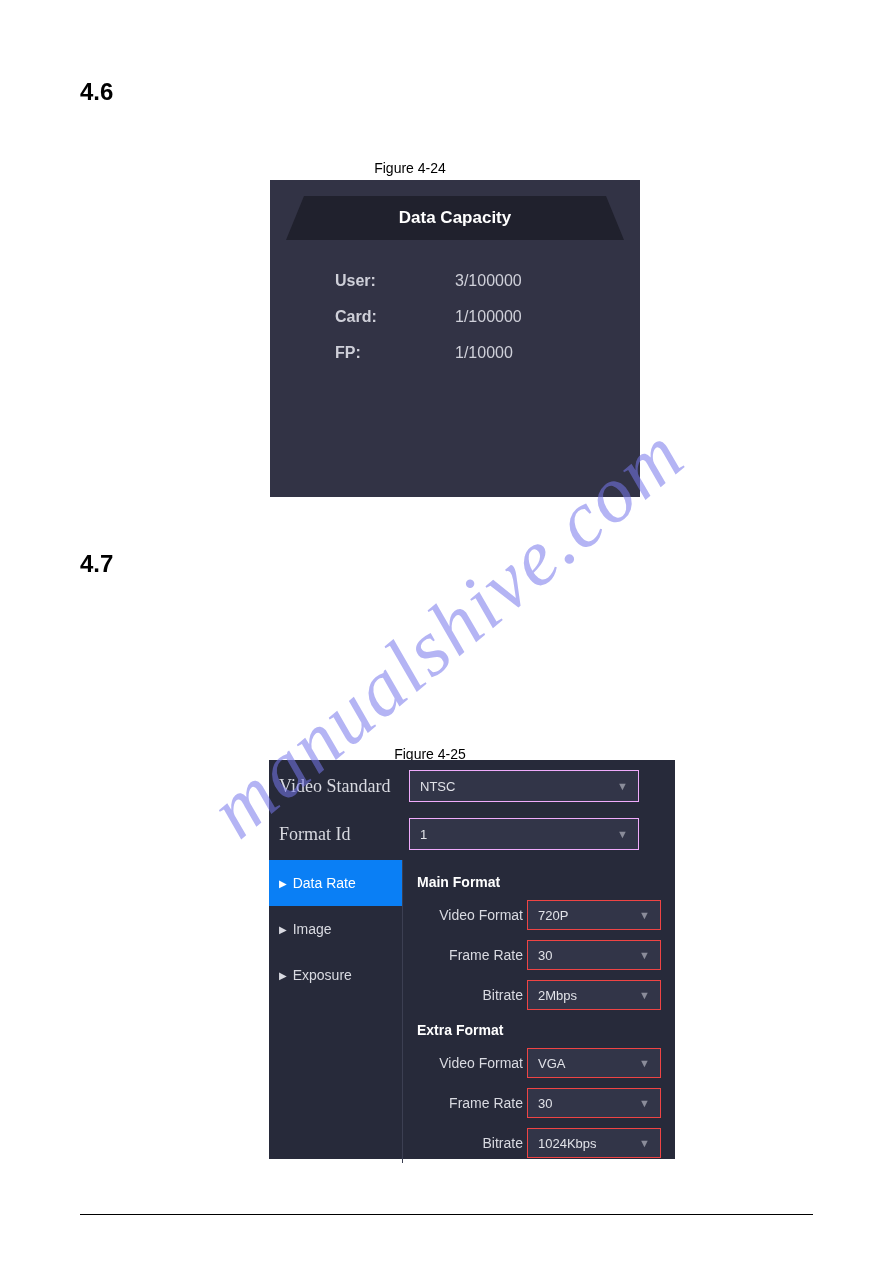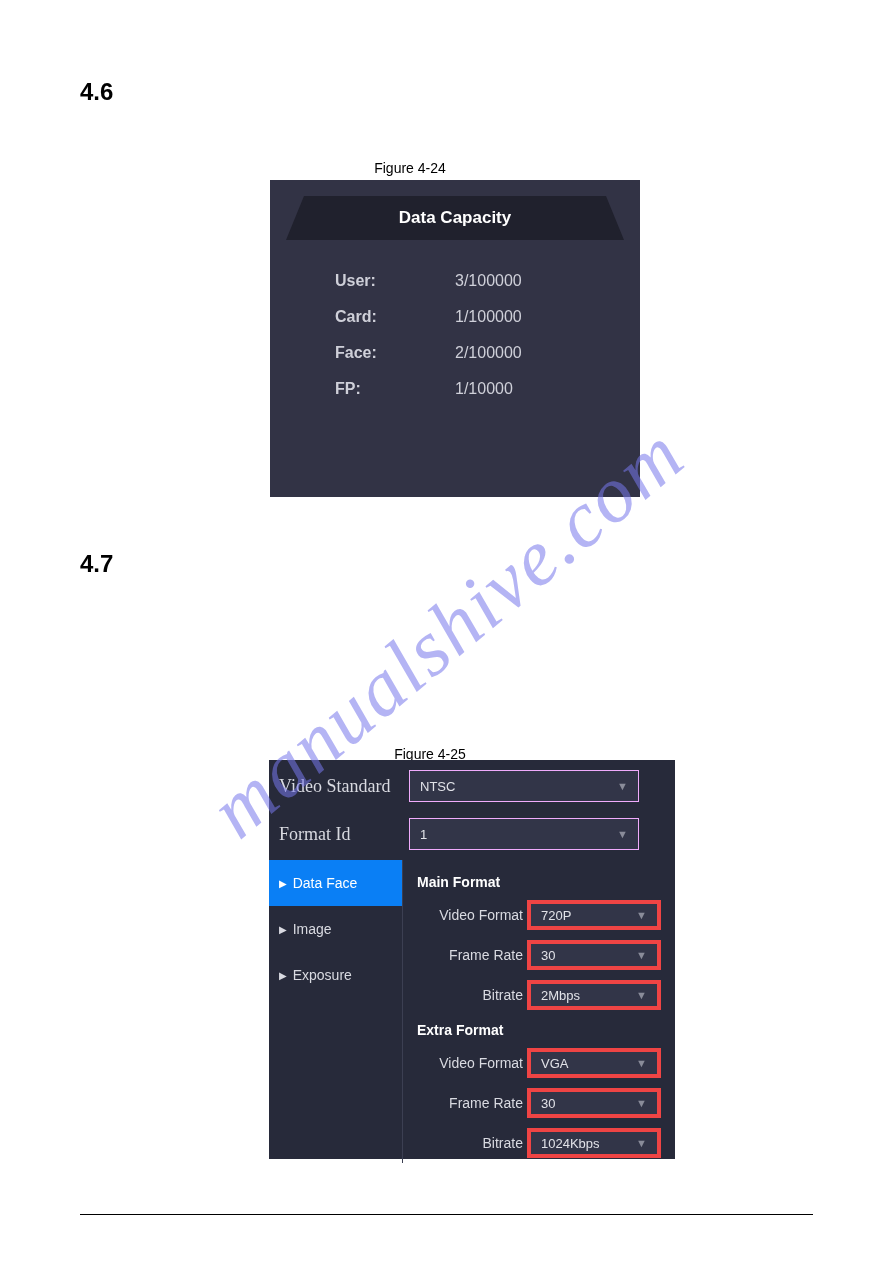--- a/index.html
+++ b/index.html
@@ -196,21 +196,21 @@
     width: 110px;
     text-align: right;
     color: #d9dae1;
     font-size: 14px;
     padding-right: 4px;
   }
   .field-select {
     flex: 1;
     height: 30px;
     background: #323548;
-    border: 4px solid #ef4444;
+    border: 1px solid #ef4444;
     display: flex;
     align-items: center;
     justify-content: space-between;
     padding: 0 10px;
     color: #e1e2e8;
     font-size: 13px;
     cursor: pointer;
   }
   .field-select .chev {
     color: #8a8c9a;
@@ -242,24 +242,20 @@
   <div class="dc-rows">
     <div class="dc-row">
       <span class="dc-label">User:</span>
       <span class="dc-value">3/100000</span>
     </div>
     <div class="dc-row">
       <span class="dc-label">Card:</span>
       <span class="dc-value">1/100000</span>
     </div>
     <div class="dc-row">
-      <span class="dc-label">Face:</span>
-      <span class="dc-value">2/100000</span>
-    </div>
-    <div class="dc-row">
       <span class="dc-label">FP:</span>
       <span class="dc-value">1/10000</span>
     </div>
   </div>
 </div>
 
 <div id="cap425" class="fig-caption">Figure 4-25</div>
 
 <div class="panel425">
 
@@ -275,21 +271,21 @@
     <div class="p425-select">
       <span>1</span>
       <span class="chev">▼</span>
     </div>
   </div>
 
   <div class="p425-body">
     <div class="p425-side">
       <div class="side-item active">
         <span class="tri">▶</span>
-        <span>Data Face</span>
+        <span>Data Rate</span>
       </div>
       <div class="side-item">
         <span class="tri">▶</span>
         <span>Image</span>
       </div>
       <div class="side-item">
         <span class="tri">▶</span>
         <span>Exposure</span>
       </div>
     </div>

